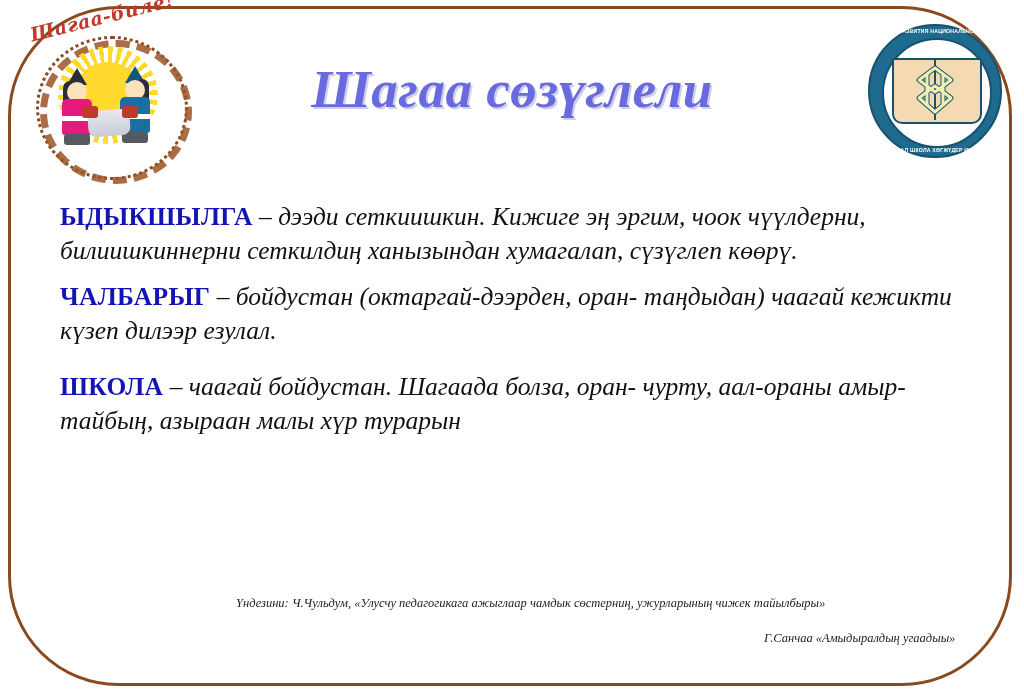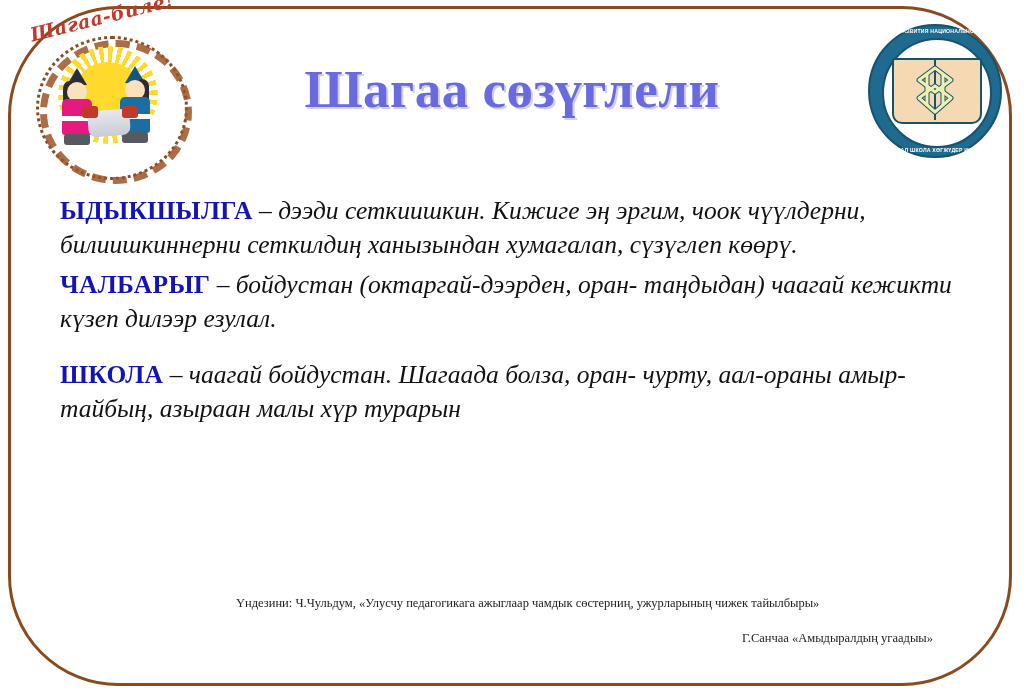--- a/index.html
+++ b/index.html
@@ -206,53 +206,55 @@
     left: 0; right: 0;
     top: 62px;
     text-align: center;
     font-family: "Liberation Serif", "DejaVu Serif", serif;
     font-weight: 700;
     font-size: 53px;
     line-height: 1.05;
     color: #6a6ae0;
     text-shadow: 2px 2px 0 rgba(150,150,205,.45);
     letter-spacing: .5px;
+    font-style: italic;
   }
 
   
   #body-text {
     position: absolute;
     left: 60px;
     top: 188px;
     width: 908px;
     font-size: 25.5px;
     line-height: 1.33;
     color: #111111;
     font-style: italic;
     text-align: left;
   }
-  #body-text p { margin: 6px 0 10px 0; }
+  #body-text p { margin: 12px 0 10px 0; }
   #body-text p.tight { margin-bottom: 4px; }
   #body-text p.loose { margin-bottom: 22px; }
   .kw {
     font-style: normal;
     font-weight: 700;
     color: #1414b4;
     letter-spacing: .3px;
   }
 
   
   .source {
     position: absolute;
+    font-style: italic;
     font-size: 12.5px;
     color: #222222;
     white-space: nowrap;
   }
   #source-1 { left: 236px; top: 596px; }
-  #source-2 { left: 742px; top: 631px; }
+  #source-2 { left: 764px; top: 631px; }
 </style>
 </head>
 <body>
 
 <div id="slide">
 
   <div id="frame"></div>
 
   <div class="emblem-shagaa">
     <div class="shagaa-circle"></div>

